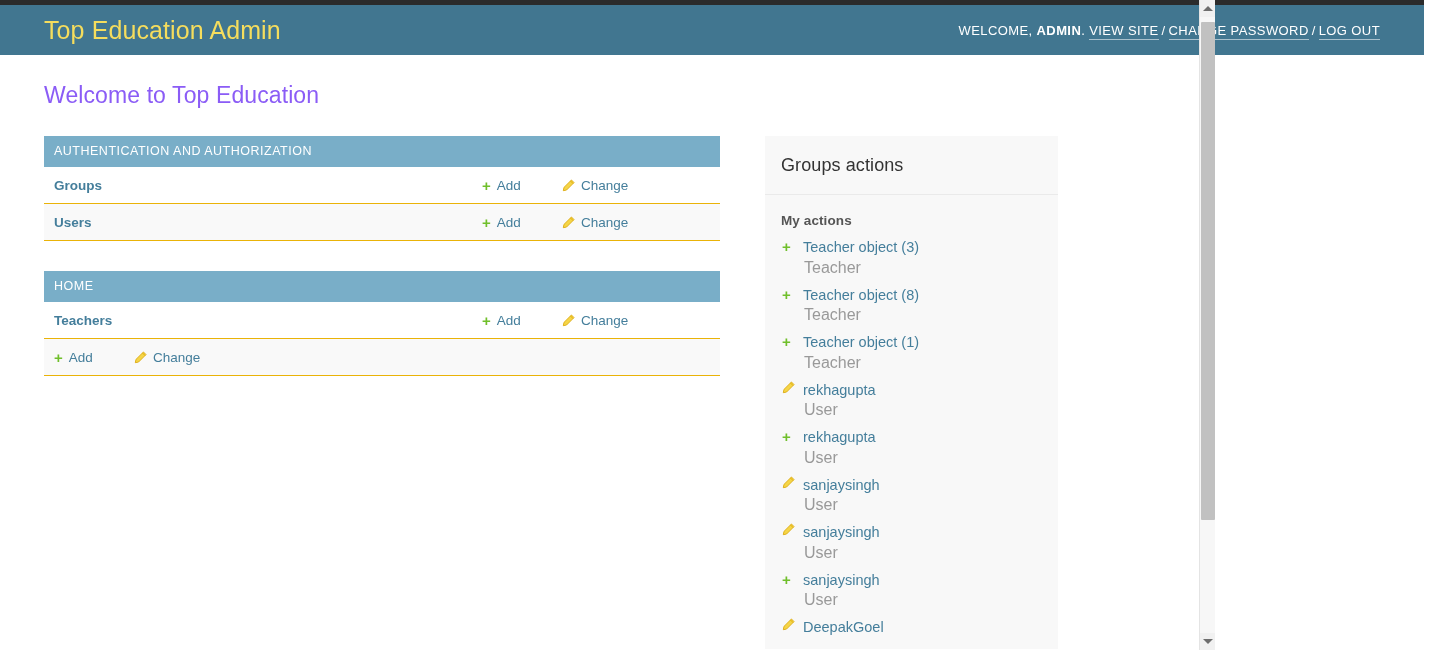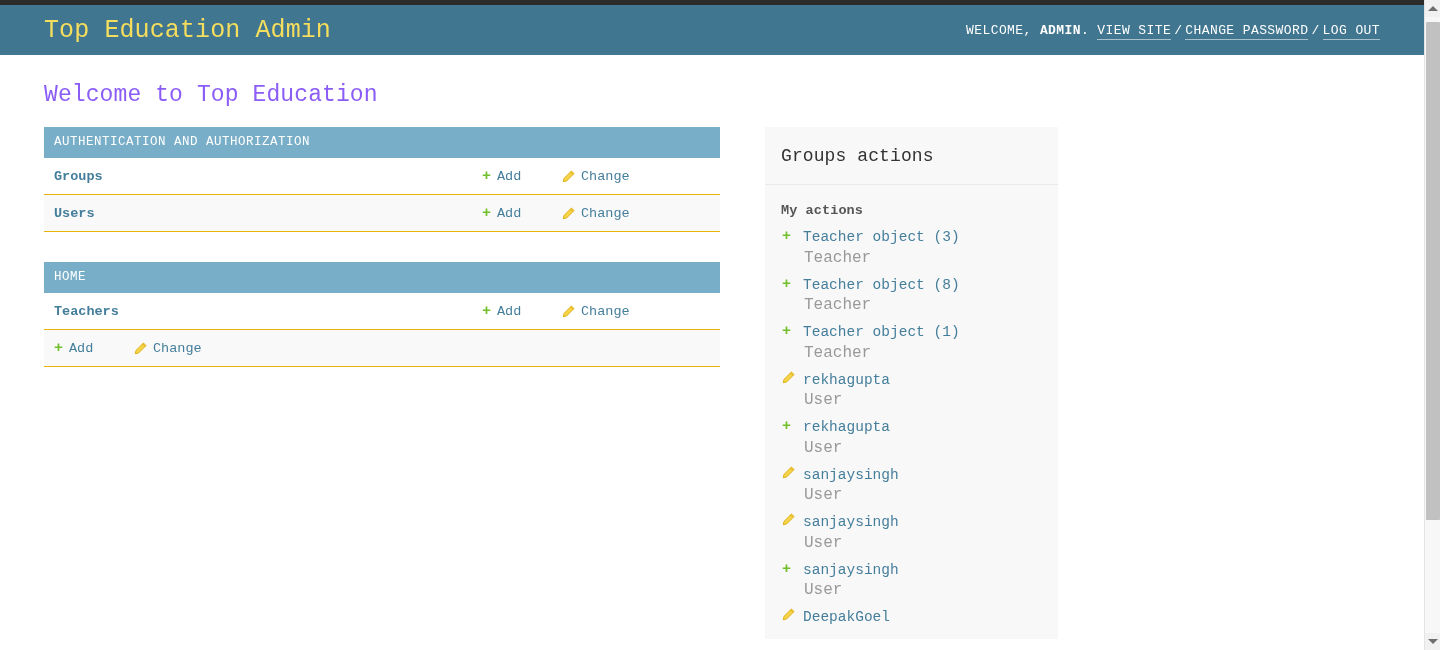--- a/index.html
+++ b/index.html
@@ -6,23 +6,22 @@
   html, body {
     width: 1440px; height: 650px;
     overflow: hidden;
     background: #ffffff;
     font-family: "Liberation Sans", sans-serif;
     font-size: 14px;
     color: #333;
   }
   #viewport {
     position: relative;
-    width: 1440px; height: 650px;
+    width: 1215px; height: 650px;
     background: #fff;
-    font-family: Liberation Mono, monospace;
   }
   
   .top-strip {
     position: absolute; top: 0; left: 0;
     width: 1424px; height: 5px;
     background: #2b2b2b;
   }
   
   .page {
     position: absolute;
@@ -73,21 +72,21 @@
     font-size: 23px;
     font-weight: 300;
     color: #8b5cf6;
     margin-top: 27px;
     margin-bottom: 4px;
     letter-spacing: 0.1px;
   }
   .columns {
     display: flex;
     align-items: flex-start;
-    margin-top: 19px;
+    margin-top: 27px;
   }
   .col-main { width: 676px; flex: none; }
   .col-side { width: 293px; flex: none; margin-left: 45px; }
 
   
   .module {
     width: 676px;
     margin-bottom: 30px;
     background: #fff;
     border-collapse: collapse;

